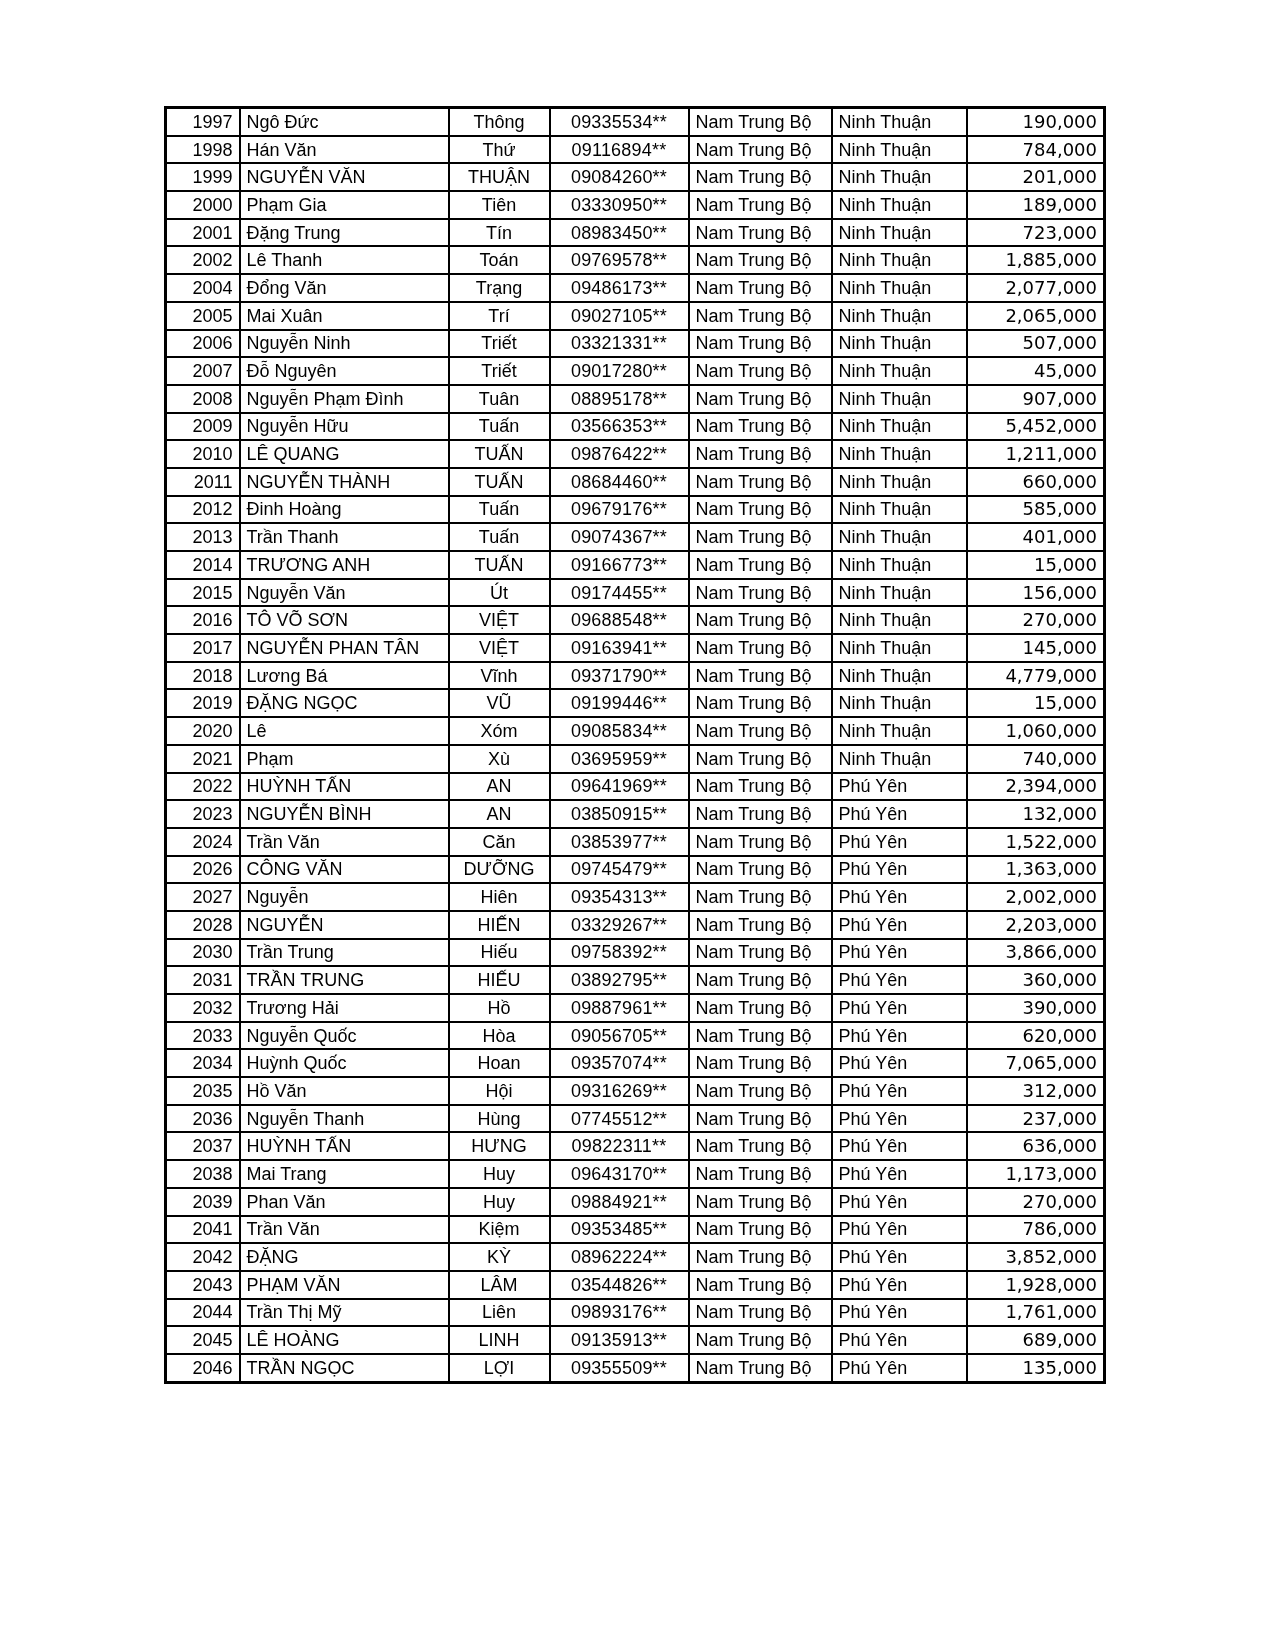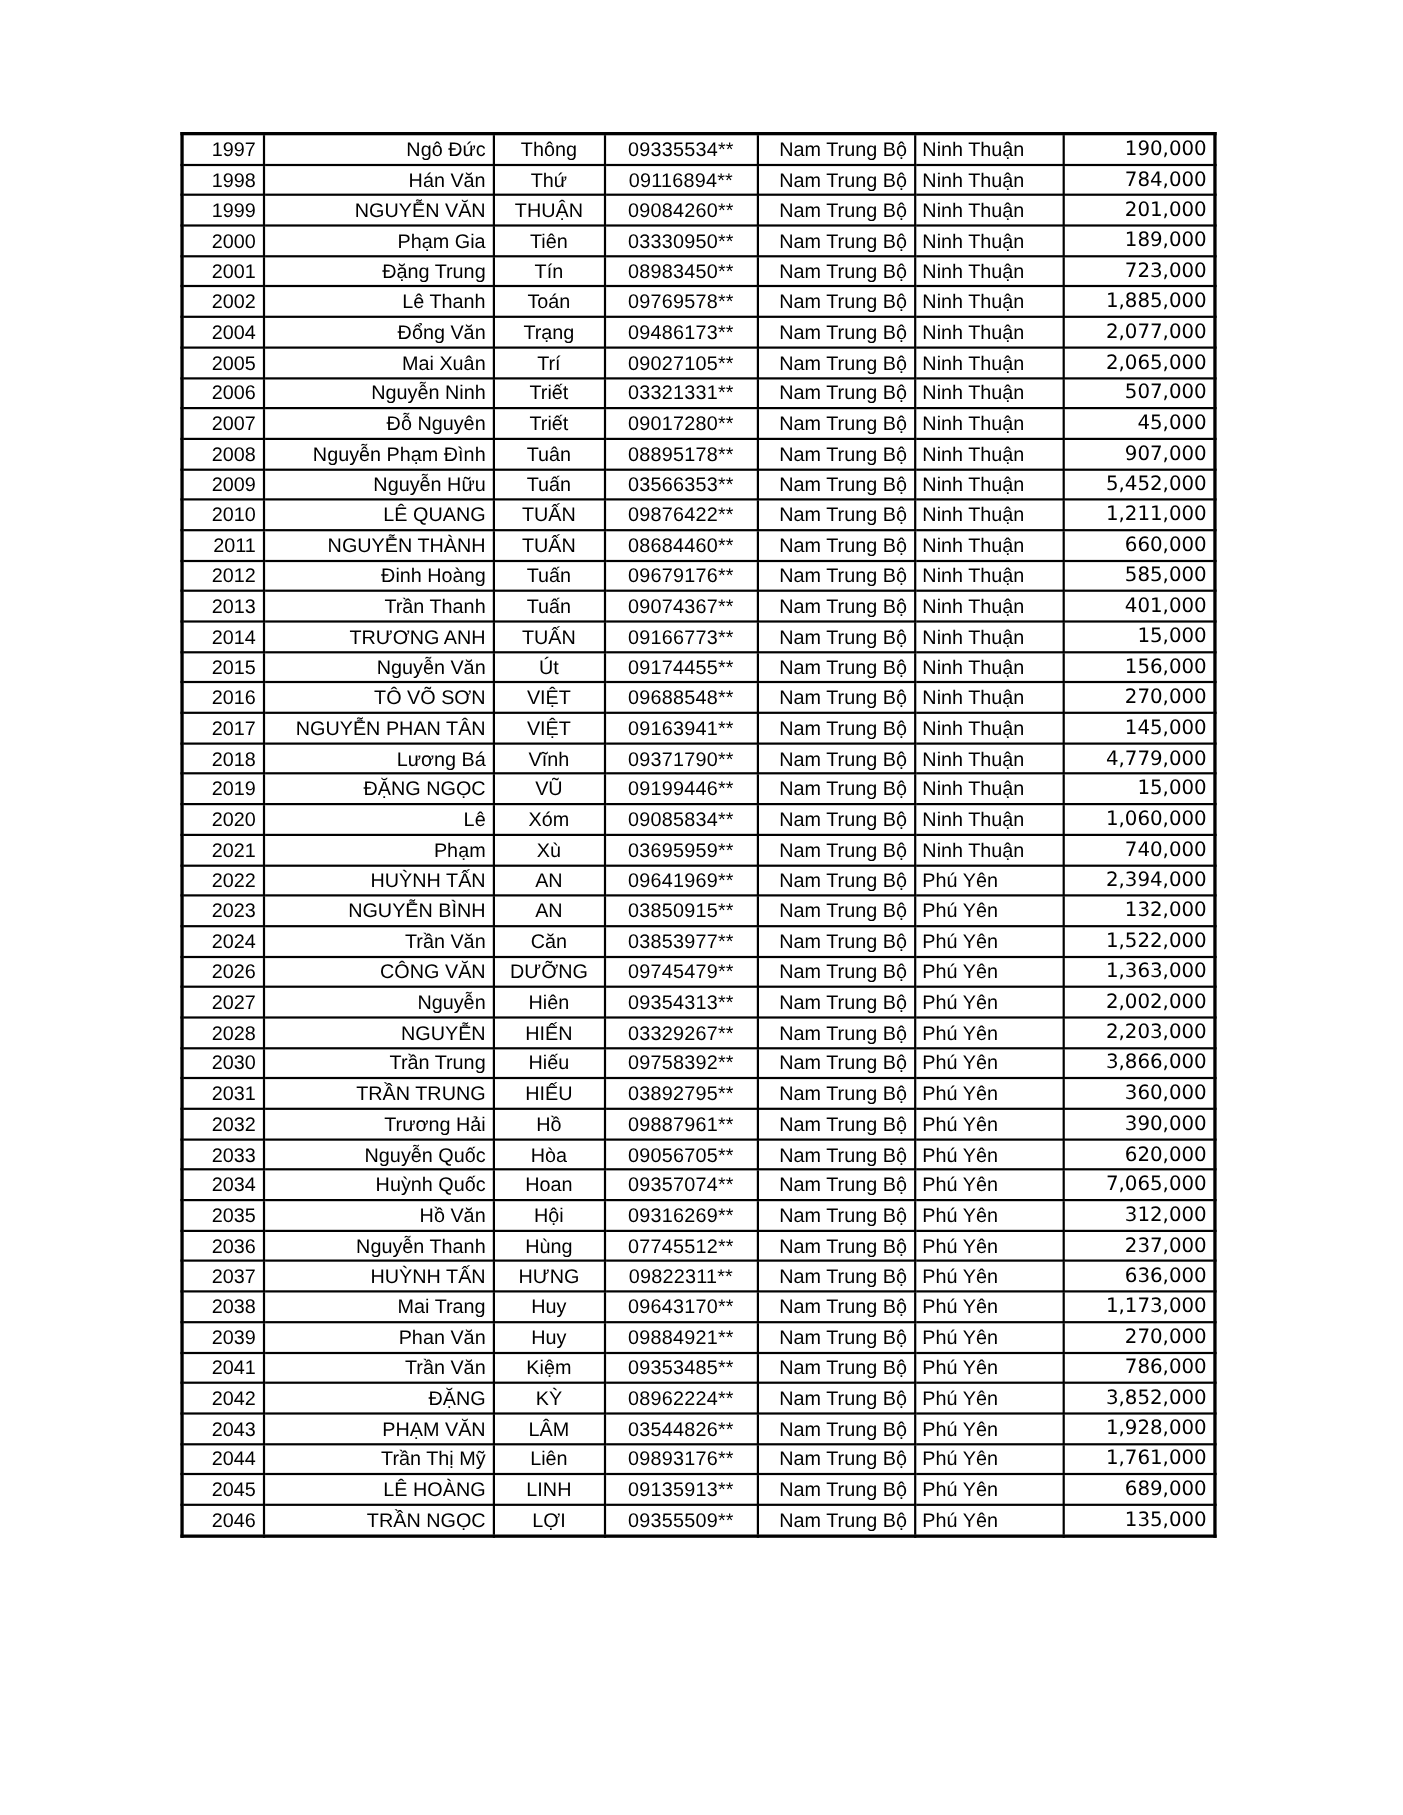--- a/index.html
+++ b/index.html
@@ -10,40 +10,40 @@
   body {
     position: relative;
     width: 1275px;
     height: 1650px;
     font-family: "Liberation Sans", sans-serif;
     color: #000000;
   }
   table.ledger {
     position: absolute;
     left: 164px;
-    top: 120px;
+    top: 106px;
     border-collapse: collapse;
     table-layout: fixed;
     border: 3px solid #000000;
   }
   table.ledger td {
     border: 2px solid #000000;
     height: 25.7px;
     padding: 0 6px;
     font-size: 18px;
     line-height: 1;
     white-space: nowrap;
     overflow: hidden;
     vertical-align: middle;
   }
   td.c0 { text-align: right;  padding-right: 9px; }
-  td.c1 { text-align: right; }
+  td.c1 { text-align: left; }
   td.c2 { text-align: center; border-radius: 12px; }
   td.c3 { text-align: center; letter-spacing: 0.2px; }
-  td.c4 { text-align: right;   padding-left: 6px; }
+  td.c4 { text-align: left;   padding-left: 6px; }
   td.c5 { text-align: left;   padding-left: 6px; }
   td.c6 {
     text-align: right;
     padding-right: 10px;
     font-family: "DejaVu Sans", sans-serif;
     font-size: 16.5px;
   }
 </style>
 </head>
 <body>

